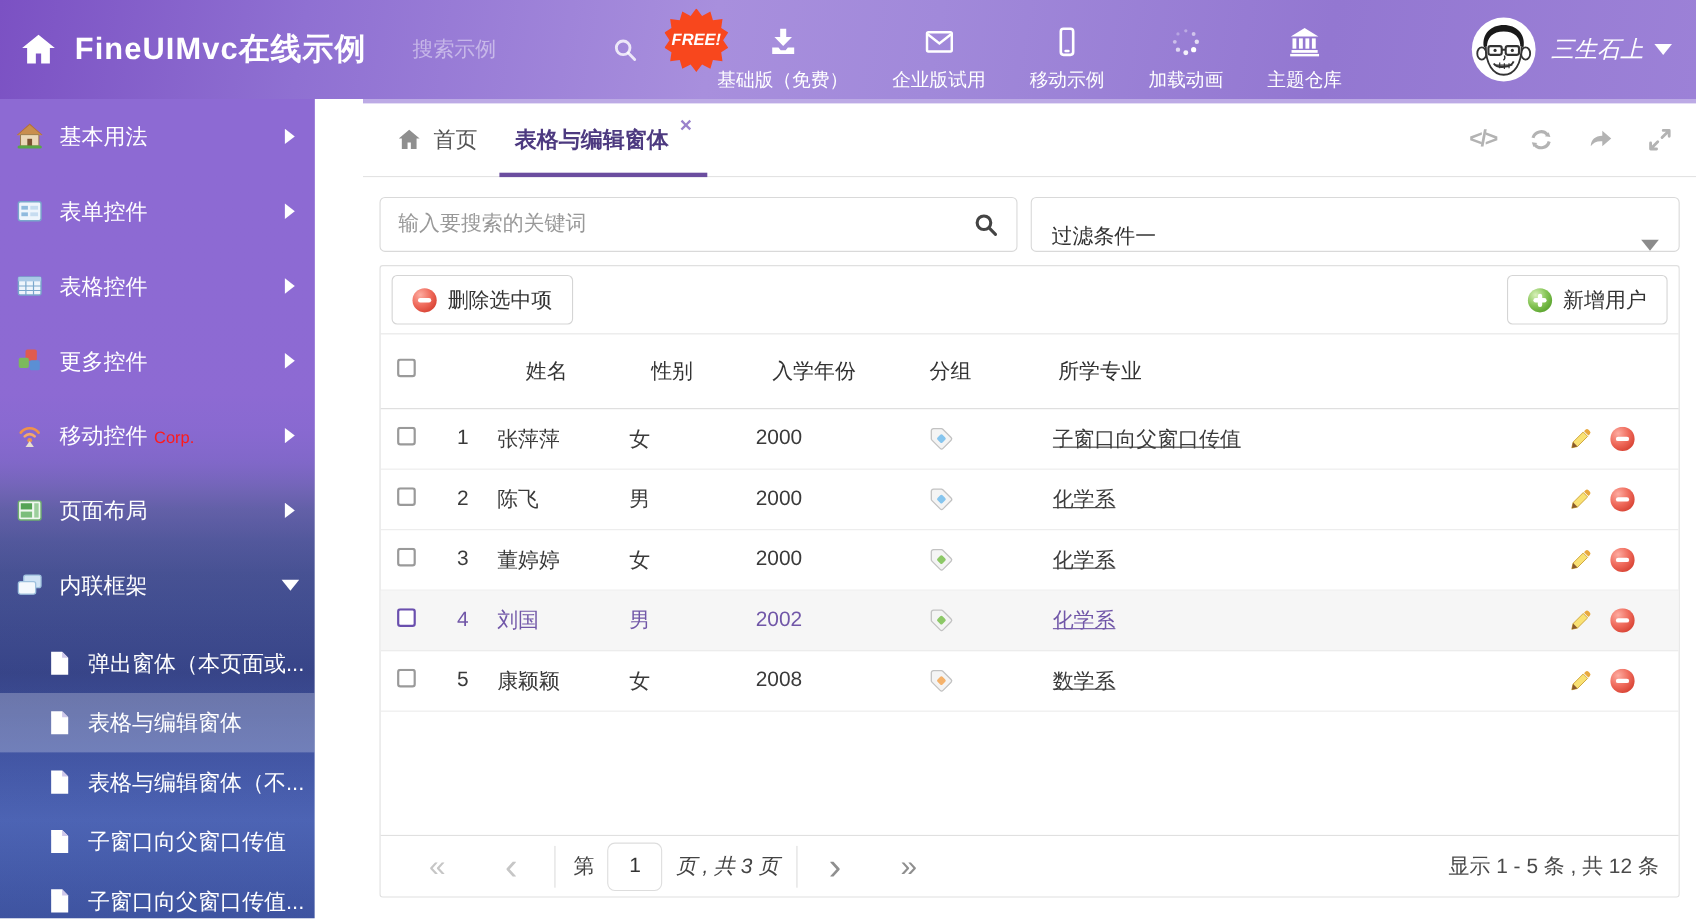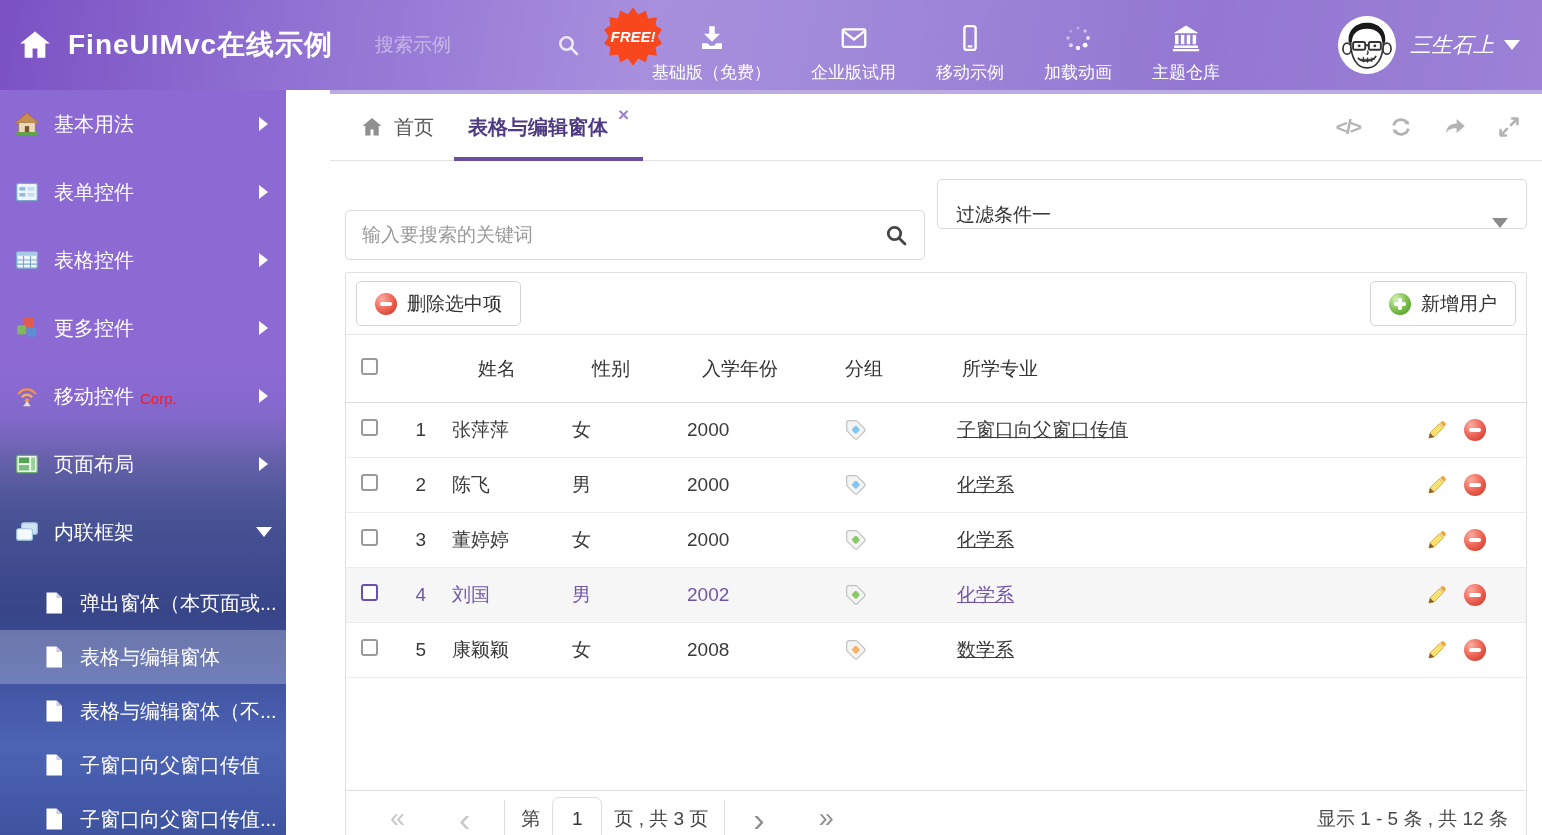--- a/index.html
+++ b/index.html
@@ -61,21 +61,21 @@
   .tab-home-ico { width:24px; height:24px; margin-right:10px; }
   .tab-active { position:relative; margin-left:32px; height:100%; align-items:center; }
   .tab-active-label { font-size:20px; font-weight:bold; color:#4d3a80; padding:0 6px 0 2px; }
   .tab-close { color:#9a82cc; font-weight:bold; font-size:19px; margin-left:4px; position:relative; top:-12px; cursor:pointer; }
   .tab-underline { position:absolute; bottom:-1px; left:-12px; right:-14px; height:4px; background:#6b4d9f; }
   .tab-actions { margin-left:auto; margin-right:20px; display:flex; align-items:center; gap:28px; }
   .tb-ico { width:26px; height:26px; color:#b3b3b3; cursor:pointer; }
   .code-ico { font-size:21px; font-weight:bold; color:#b3b3b3; letter-spacing:-2px; cursor:pointer; }
 
   .filter-row { display:flex; gap:12px; padding:18px 15px 0 15px; }
-  .search-box { flex:0 0 580px; height:50px; border:1px solid #d9d9d9; border-radius:5px; display:flex; align-items:center; padding:0 16px; background:#fff;margin-top:31px; }
+  .search-box { flex:0 0 580px; height:50px; border:1px solid #d9d9d9; border-radius:5px; display:flex; align-items:center; padding:0 16px; background:#fff; }
   .search-input { border:none; outline:none; flex:1; font-size:19px; color:#333; font-family:inherit; }
   .search-input::placeholder { color:#999; opacity:1; }
   .mag-d { width:24px; height:24px; color:#444; cursor:pointer; }
   .select-box { flex:1; height:50px; border:1px solid #d9d9d9; border-radius:5px; display:flex; align-items:flex-end; padding:0 18px; font-size:19px; color:#333; cursor:pointer; }
   .caret-g { width:0; height:0; border-left:8px solid transparent; border-right:8px solid transparent; border-top:10px solid #8b8b8b; margin-left:auto; }
 
   .panel { position:relative; margin:12px 15px 0 15px; height:575px; border:1px solid #e0e0e0; border-radius:3px; background:#fff; }
   .toolbar { height:62px; display:flex; align-items:center; padding:0 10px; border-bottom:1px solid #e6e6e6; }
   .btn { display:flex; align-items:center; gap:10px; height:45px; padding:0 18px; background:#fff; border:1px solid #d5d5d5; border-radius:5px; font-size:19px; color:#333; font-family:inherit; cursor:pointer; }
   .btn-right { margin-left:auto; }
@@ -111,21 +111,21 @@
 
   .pager { position:absolute; left:0; right:0; bottom:0; height:56px; border-top:1px solid #e0e0e0; display:flex; align-items:center; padding:0 18px; font-size:19px; color:#444; }
   .pg { cursor:pointer; line-height:1; }
   .pg-first { margin-left:26px; font-size:27px; color:#c6c6c6; }
   .pg-prev  { margin-left:54px; font-size:34px; color:#c6c6c6; }
   .pg-next  { margin-left:28px; font-size:34px; color:#8f8f8f; }
   .pg-last  { margin-left:54px; font-size:27px; color:#8f8f8f; }
   .pgdiv { width:1px; height:38px; background:#ddd; margin-left:34px; }
   .pg-prefix { margin-left:16px; }
   .pg-input { width:50px; height:44px; margin-left:12px; border:1px solid #ddd; border-radius:7px; text-align:center; font-size:19px; color:#333; font-family:inherit; outline:none; }
-  .pg-suffix { margin-left:12px; }
+  .pg-suffix { margin-left:12px;font-style:italic; }
   .pgdiv2 { margin-left:16px; }
   .pgsummary { margin-left:auto; color:#4a4a4a; }
 </style>
 </head>
 <body>
 
 <div class="app">
 
   <header class="top">
     <span class="home-w">

